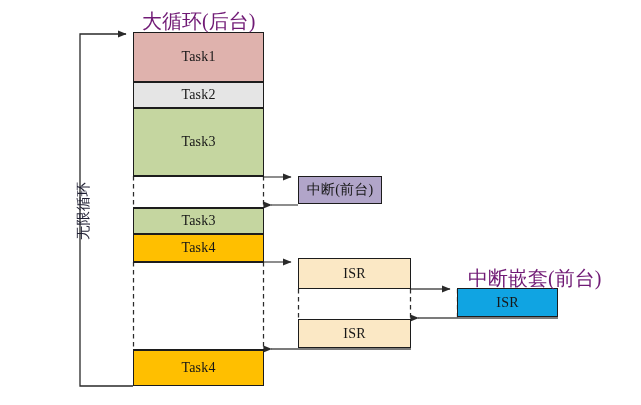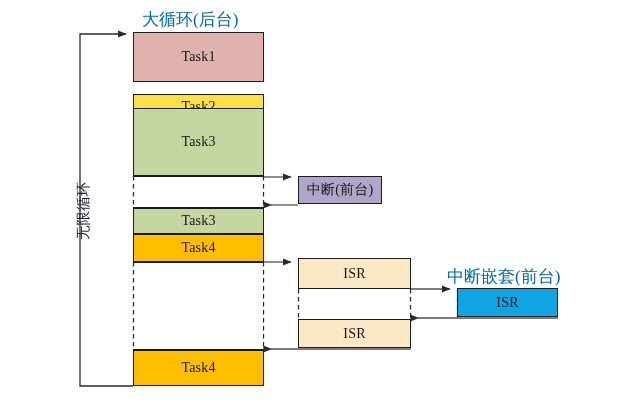--- a/index.html
+++ b/index.html
@@ -36,22 +36,22 @@
 
   
   .task {
     border: 1px solid #1c1c1c;
     color: #171717;
   }
 
   
   .label {
     position: absolute;
-    font-size: 17px;
-    color: #0369a1;
+    font-size: 20px;
+    color: #701a75;
     white-space: nowrap;
   }
 
   .label-vertical {
     position: absolute;
     font-size: 14.5px;
     color: #1e1e32;
     white-space: nowrap;
     transform-origin: 0 0;
     transform: rotate(-90deg);
@@ -134,21 +134,21 @@
       <line x1="133" y1="207.5" x2="264" y2="207.5"></line>
       <line x1="133" y1="262.5" x2="264" y2="262.5"></line>
       <line x1="133" y1="349.5" x2="264" y2="349.5"></line>
     </g>
   </svg>
 
   <div class="node task" style="left:133px; top:32px; width:131px; height:50px; background:#dfb2ad;">
     <span>Task1</span>
   </div>
 
-  <div class="node task" style="left:133px; top:82px; width:131px; height:26px; background:#fde047;margin-top:12px;">
+  <div class="node task" style="left:133px; top:82px; width:131px; height:26px; background:#e5e5e5;">
     <span>Task2</span>
   </div>
 
   <div class="node task" style="left:133px; top:108px; width:131px; height:68px; background:#c5d6a0;">
     <span>Task3</span>
   </div>
 
   <div class="node task" style="left:133px; top:208px; width:131px; height:26px; background:#c5d6a0;">
     <span>Task3</span>
   </div>
@@ -172,17 +172,17 @@
   <div class="node task" style="left:298px; top:319px; width:113px; height:29px; background:#fbe8c5;">
     <span>ISR</span>
   </div>
 
   <div class="node task" style="left:457px; top:288px; width:101px; height:29px; background:#10a4e2;">
     <span>ISR</span>
   </div>
 
   <div class="label" style="left:142px; top:8px;">大循环(后台)</div>
 
-  <div class="label" style="left:447px; top:265px;">中断嵌套(前台)</div>
+  <div class="label" style="left:468px; top:265px;">中断嵌套(前台)</div>
 
   <div class="label-vertical" style="left:74px; top:240px;">无限循环</div>
 
 </div>
 
 </body></html>

